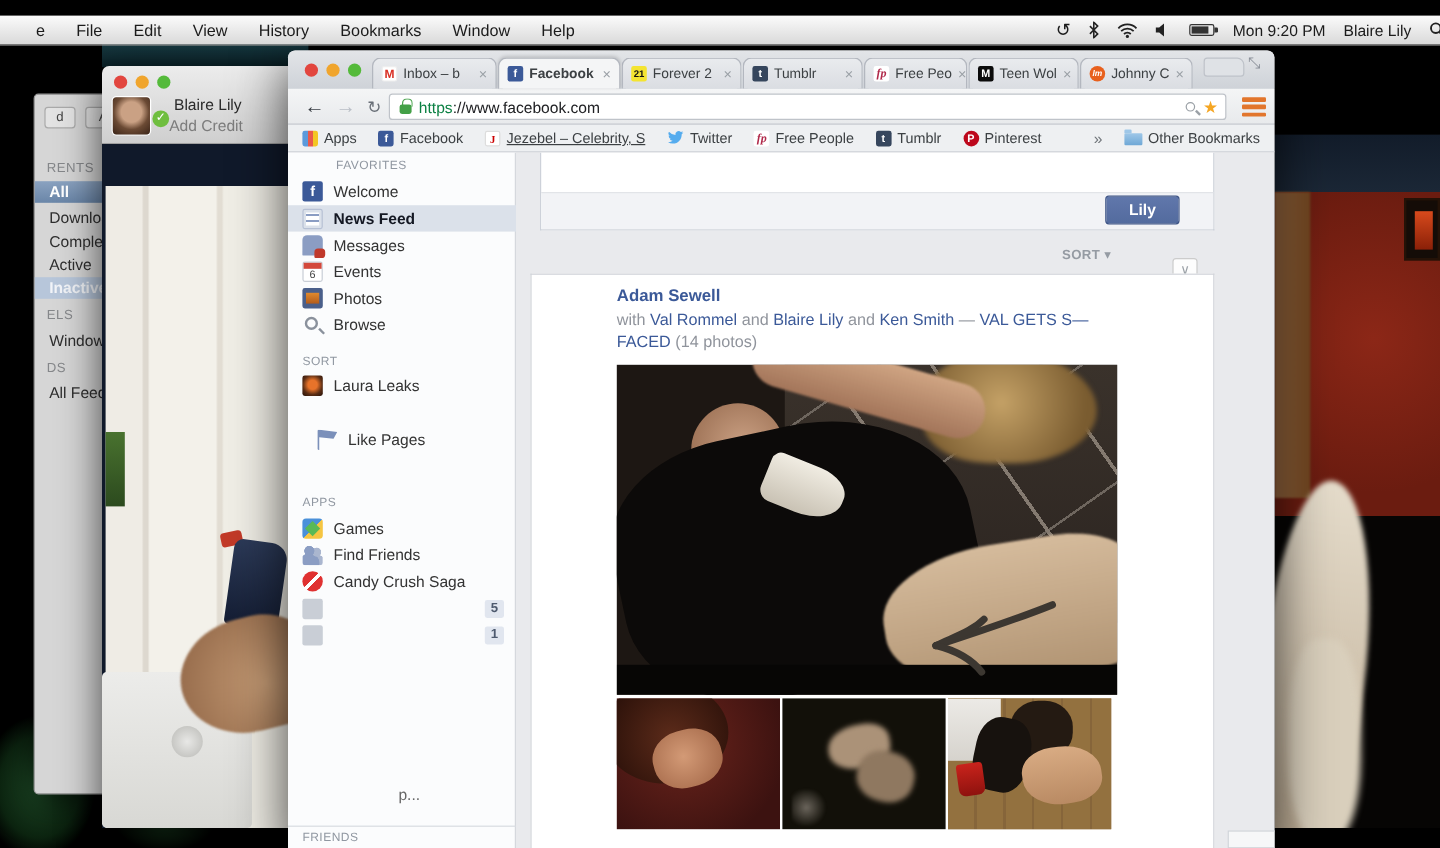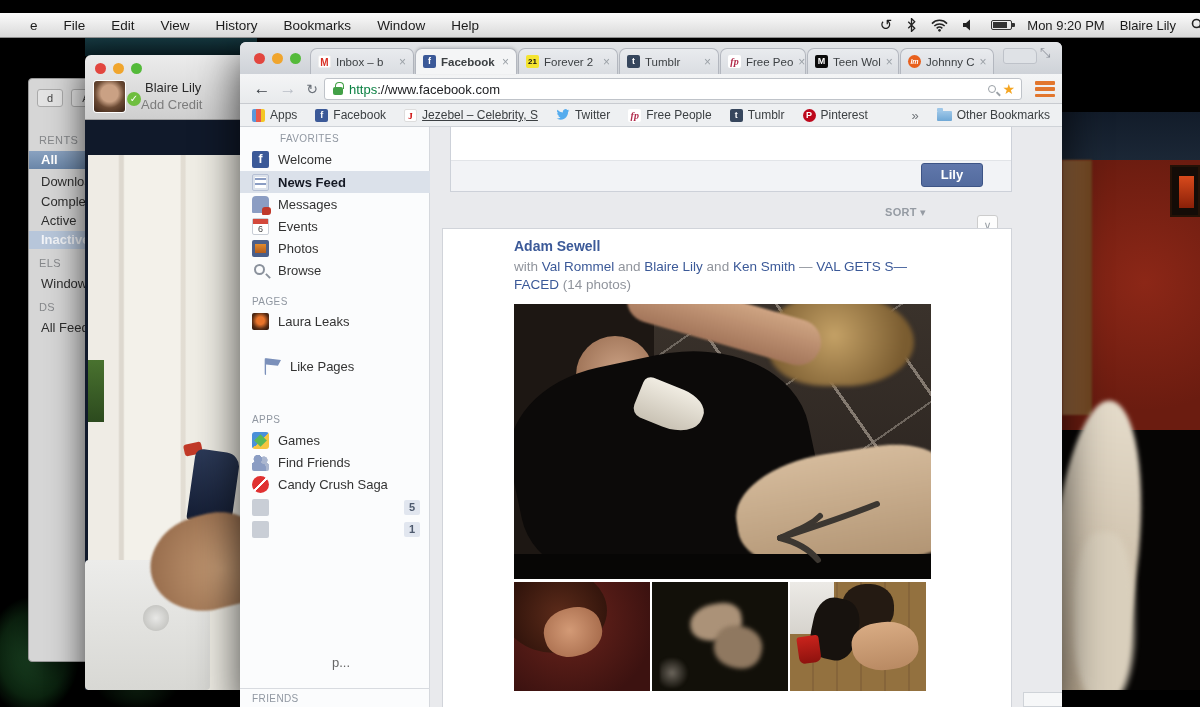--- a/index.html
+++ b/index.html
@@ -376,21 +376,21 @@
             <span class="sic ic-photos"></span>
             <span>Photos</span>
           </div>
         <div class="srow" style="top:133px;">
             <span class="sic">
               <span class="abs ic-browse"></span>
             </span>
             <span>Browse</span>
           </div>
 
-        <div class="shead" style="top:169px;">PAGES</div>
+        <div class="shead" style="top:169px;">SORT</div>
         <div class="srow" style="top:184px;">
             <span class="sic ic-laura"></span>
             <span>Laura Leaks</span>
           </div>
         <div class="srow" style="top:229px;padding-left:24px;">
             <span class="sic ic-flag-b"></span>
             <span>Like Pages</span>
           </div>
 
         <div class="shead" style="top:287px;">APPS</div>

